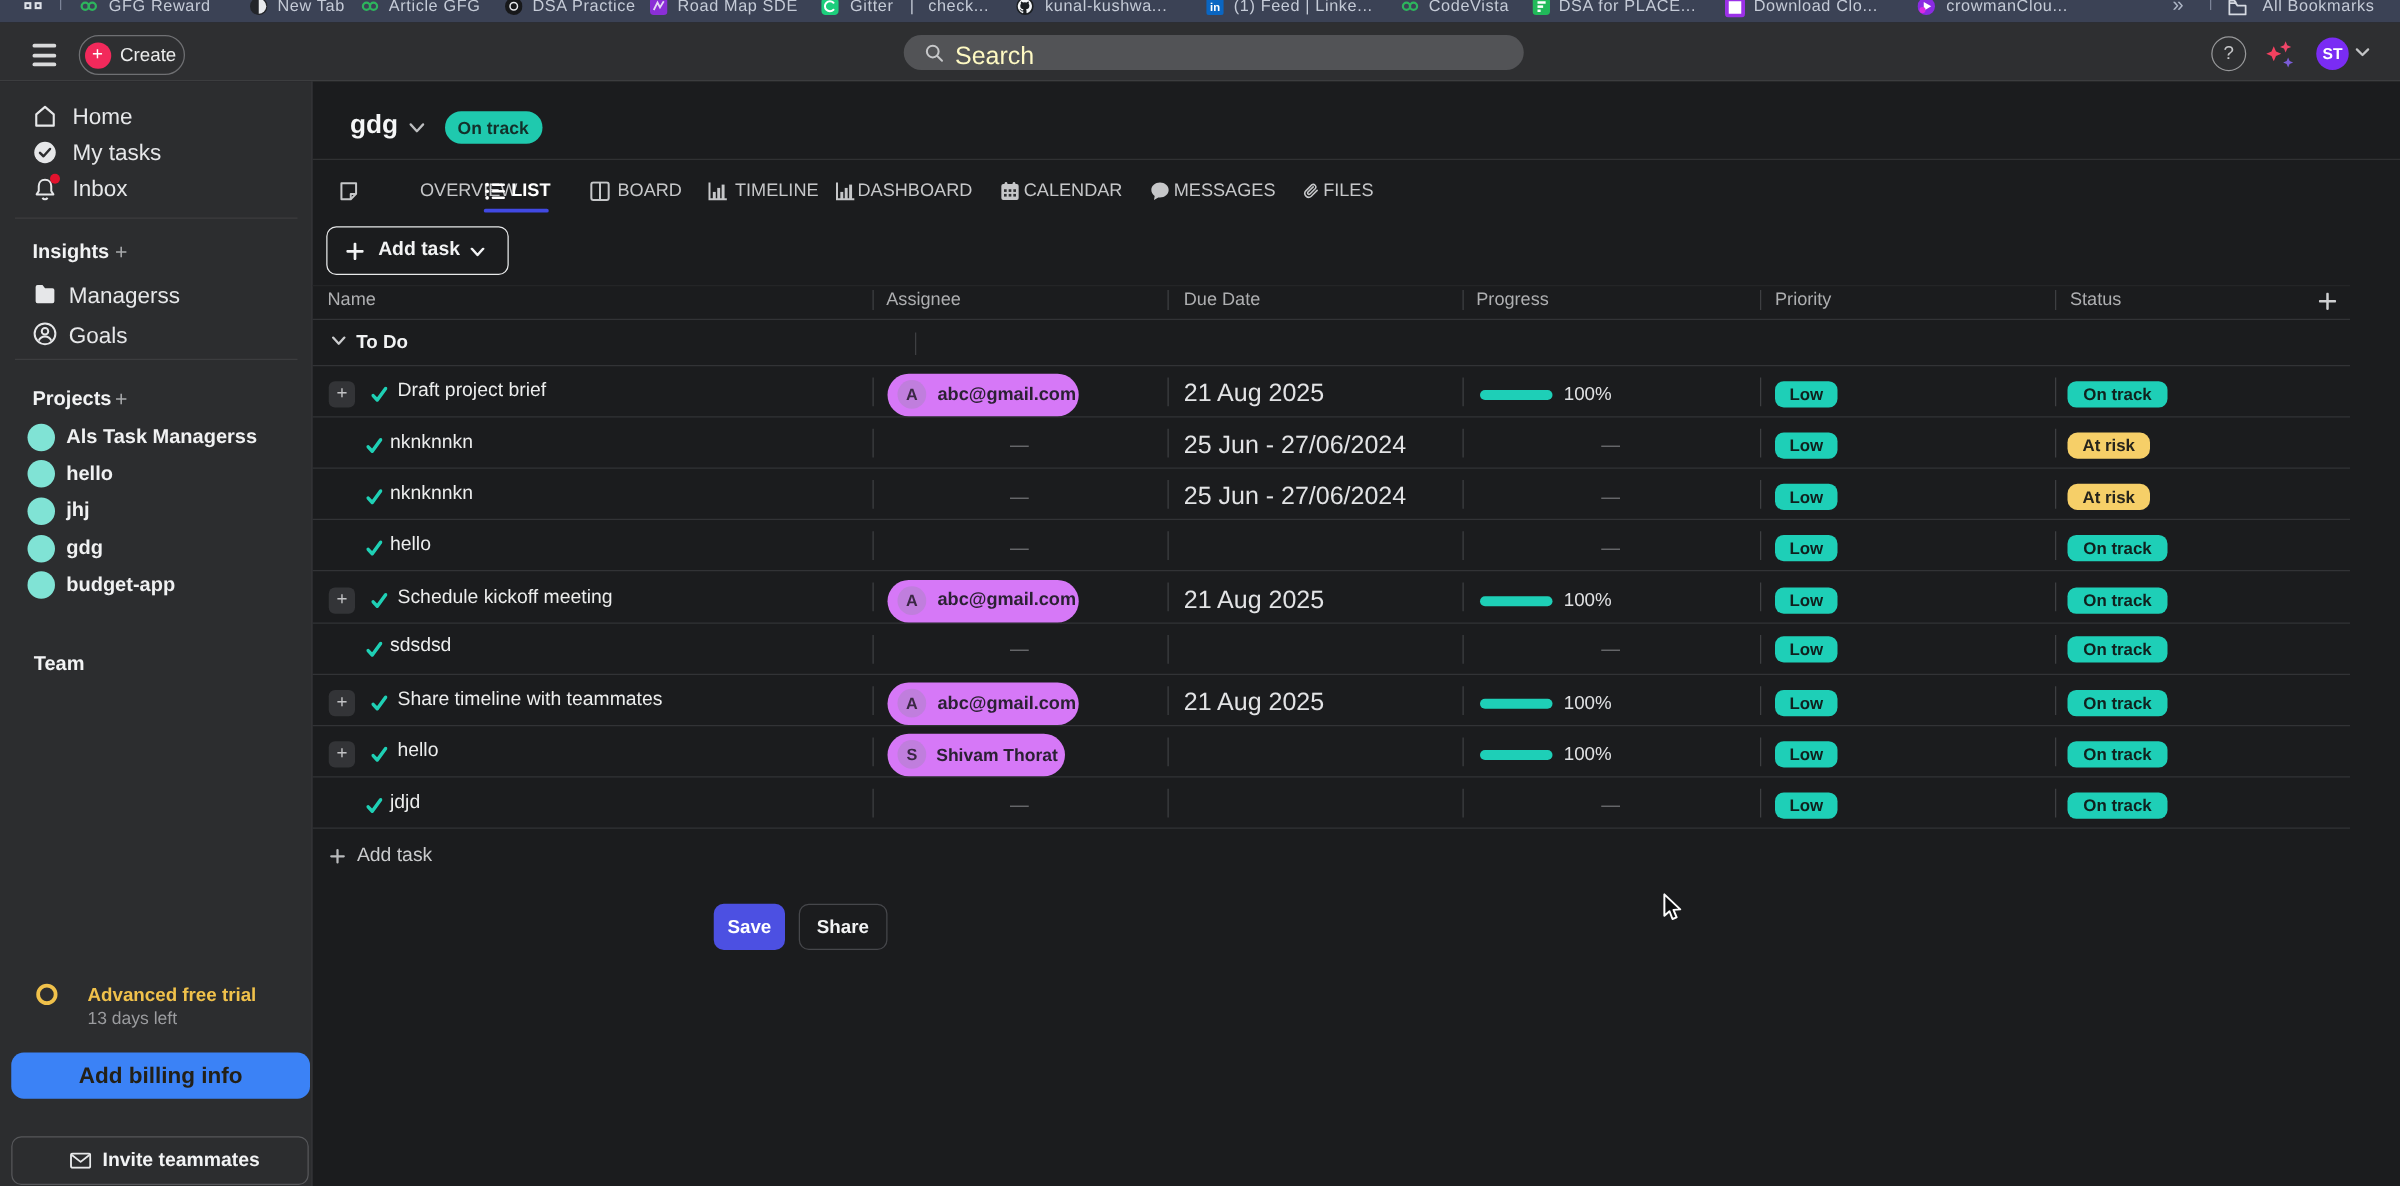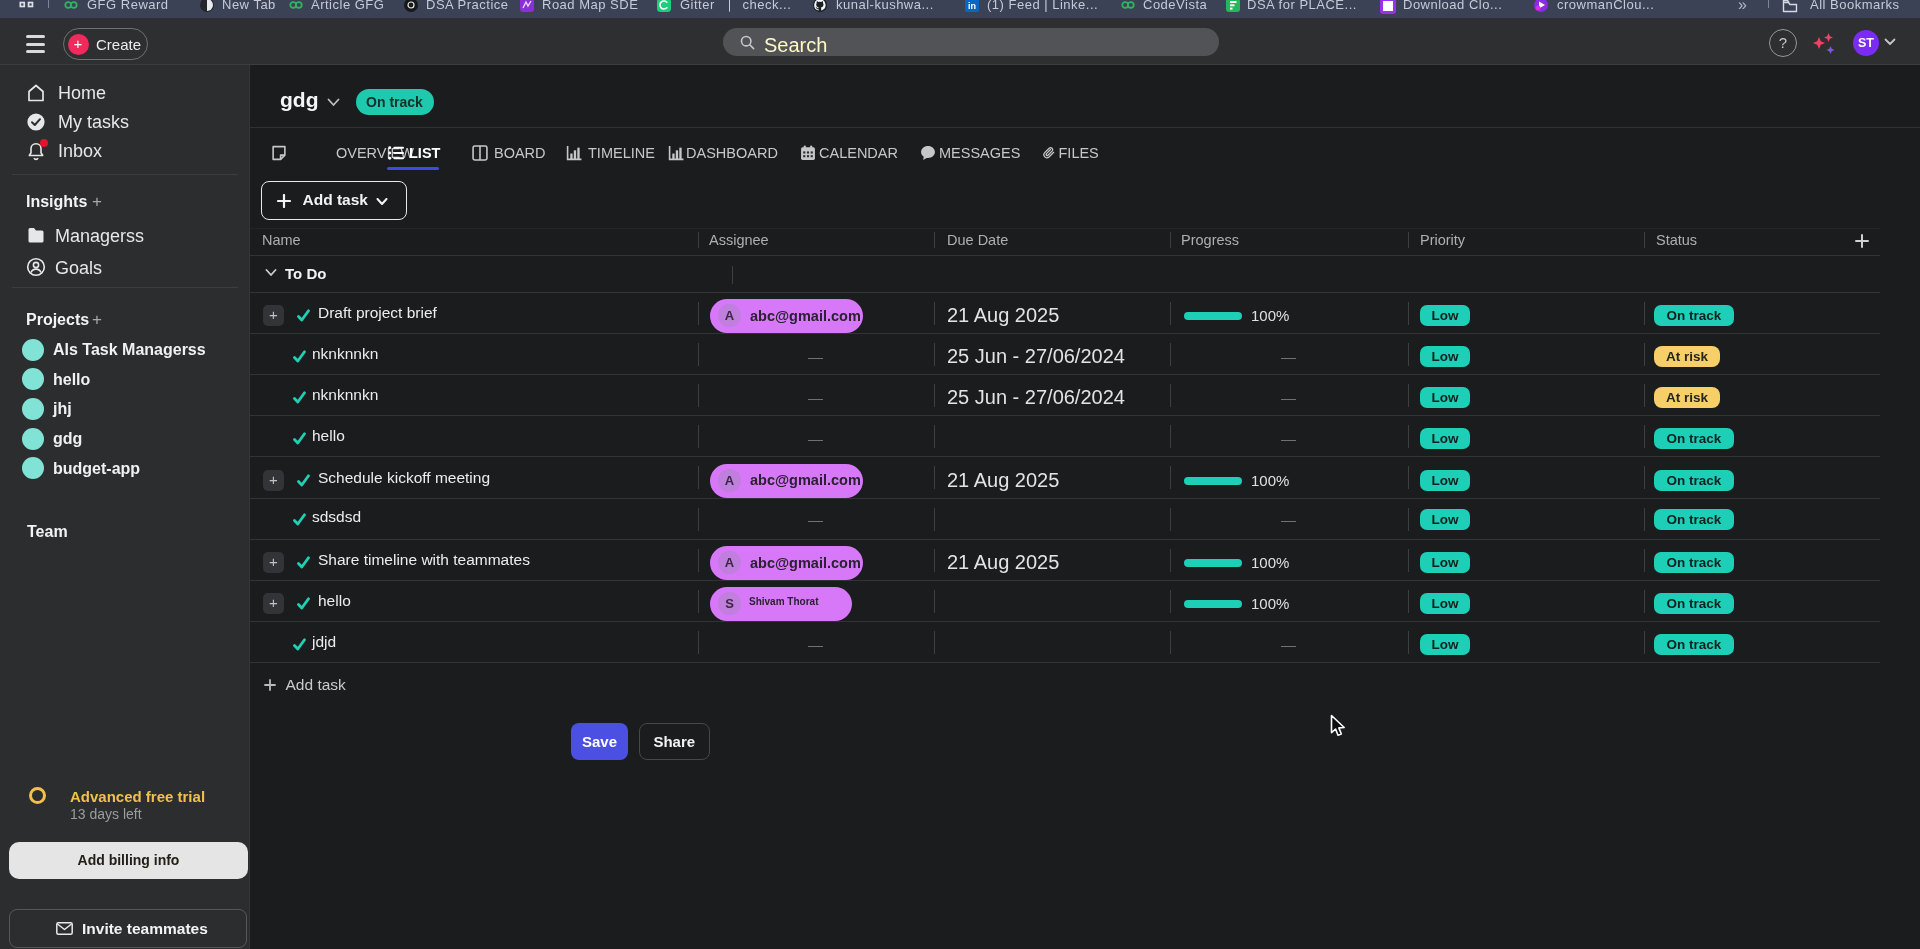--- a/index.html
+++ b/index.html
@@ -200,21 +200,21 @@
     <div class="pjc" style="top:362.5px;"></div>
       <div class="pjt" style="top:365px;">gdg</div>
     <div class="pjc" style="top:392px;"></div>
       <div class="pjt" style="top:394.5px;">budget-app</div>
 
     <div class="sbh" style="left:27px;top:458px;">Team</div>
 
     <div class="abs" style="left:29px;top:722px;width:17px;height:17px;border:3.8px solid #f0c14b;border-radius:50%;"></div>
     <div class="abs" style="left:70px;top:723px;font-size:15px;font-weight:bold;color:#f0c14b;">Advanced free trial</div>
     <div class="abs" style="left:70px;top:741px;font-size:14px;color:#9b9c9f;">13 days left</div>
-    <div class="abs" style="left:9px;top:776.5px;width:239px;height:37px;background:#e5e5e5;border-radius:10px;text-align:center;line-height:37px;font-size:14px;font-weight:bold;color:#232017;">Add billing info</div>
+    <div class="abs" style="left:9px;top:776.5px;width:239px;height:37px;background:#3b82f6;border-radius:10px;text-align:center;line-height:37px;font-size:18px;font-weight:bold;color:#232017;">Add billing info</div>
     <div class="abs" style="left:9px;top:844px;width:238px;height:39px;border:1px solid #56575a;border-radius:8px;">
       <svg class="abs" style="left:46px;top:12px;" width="17" height="13" viewBox="0 0 17 13">
           <rect x="0.8" y="0.8" width="15.4" height="11.4" rx="1.5" stroke="#e8e9ea" stroke-width="1.5" fill="none"></rect>
           <path d="M1.5 2 L8.5 7.5 L15.5 2" stroke="#e8e9ea" stroke-width="1.5" fill="none" stroke-linejoin="round"></path>
         </svg>
       <div class="abs" style="left:72px;top:10px;font-size:15.5px;font-weight:bold;color:#f2f3f4;">Invite teammates</div>
     </div>
   </div>
 
   <div class="abs" id="main" style="left:250px;top:65px;width:1670px;height:884px;">
@@ -456,21 +456,21 @@
     <div class="lowb" style="top:487px;">Low</div>
     <div class="onb" style="top:487px;">On track</div>
 
     <div class="plusbox" style="top:528px;">+</div>
     <svg class="chk" style="left:47px;top:532px;">
         <use href="#ck"></use>
       </svg>
     <div class="tname" style="left:68px;top:527px;">hello</div>
     <div class="apill" style="top:522px;width:142px;">
         <span class="acirc">S</span>
-        <span class="aptx" style="font-size:10px;left:39px;">Shivam Thorat</span>
+        <span class="aptx" style="font-size:14px;left:39px;">Shivam Thorat</span>
       </div>
     <div class="pbar" style="top:535px;"></div>
       <div class="pct" style="top:530px;">100%</div>
     <div class="lowb" style="top:528px;">Low</div>
     <div class="onb" style="top:528px;">On track</div>
 
     <svg class="chk" style="left:42.5px;top:573px;">
         <use href="#ck"></use>
       </svg>
     <div class="tname" style="left:62px;top:568px;">jdjd</div>

